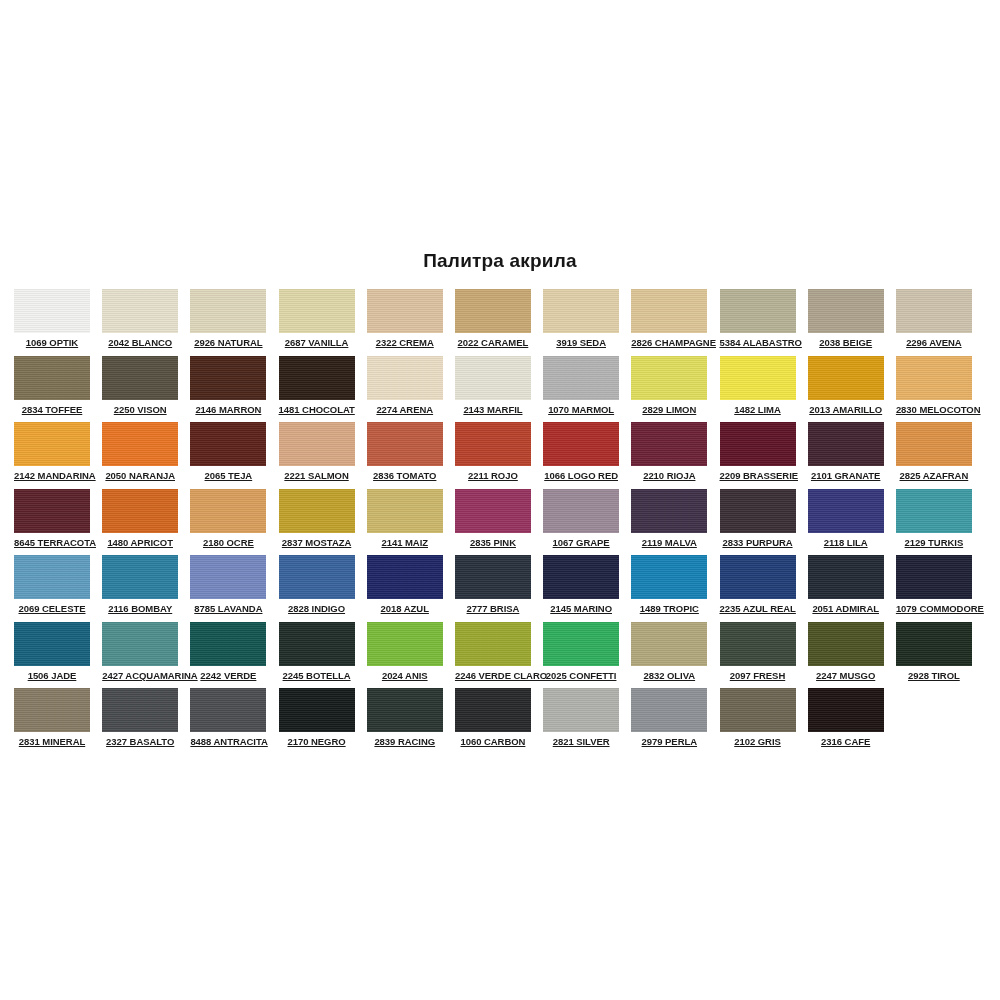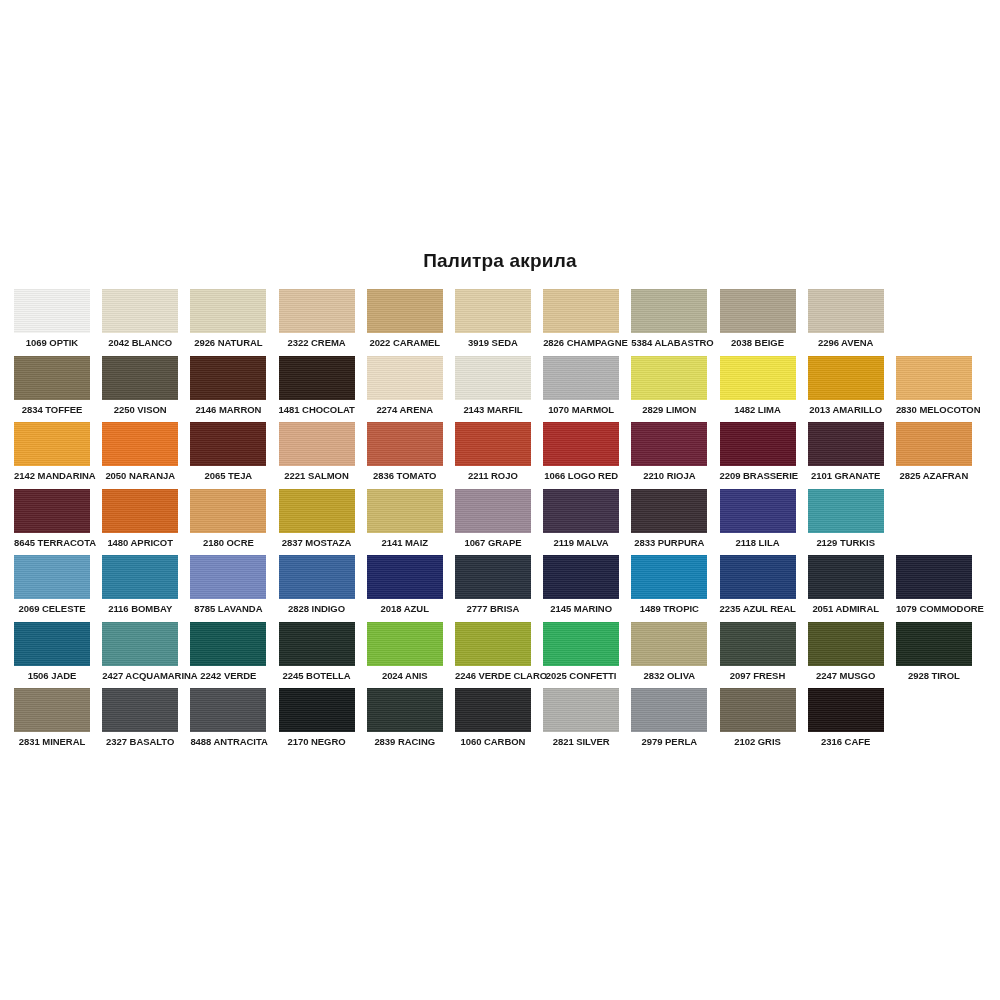--- a/index.html
+++ b/index.html
@@ -32,20 +32,21 @@
   }
   #swatch-grid {
     position: absolute;
     top: 289px;
     left: 14px;
     width: 972px;
   }
   .swatch-row {
     display: flex;
     height: 66.5px;
+    text-decoration: underline;
   }
   .swatch-cell {
     width: 76px;
     margin-right: 12.2px;
     position: relative;
   }
   .swatch-cell:last-child { margin-right: 8px; }
   .swatch-chip {
     width: 76px;
     height: 44px;
@@ -91,20 +92,24 @@
         </div>
         <div class="swatch-cell">
           <div class="swatch-chip" title="2042 BLANCO" style="background-color: rgb(230, 224, 205);"></div>
           <div class="swatch-label">2042 BLANCO</div>
         </div>
         <div class="swatch-cell">
           <div class="swatch-chip" title="2926 NATURAL" style="background-color: rgb(222, 215, 187);"></div>
           <div class="swatch-label">2926 NATURAL</div>
         </div>
         <div class="swatch-cell">
+          <div class="swatch-chip" title="2687 VANILLA" style="background-color: rgb(222, 215, 168);"></div>
+          <div class="swatch-label">2687 VANILLA</div>
+        </div>
+        <div class="swatch-cell">
           <div class="swatch-chip" title="2322 CREMA" style="background-color: rgb(220, 194, 160);"></div>
           <div class="swatch-label">2322 CREMA</div>
         </div>
         <div class="swatch-cell">
           <div class="swatch-chip" title="2022 CARAMEL" style="background-color: rgb(200, 168, 115);"></div>
           <div class="swatch-label">2022 CARAMEL</div>
         </div>
         <div class="swatch-cell">
           <div class="swatch-chip" title="2596 SEDA" style="background-color: rgb(224, 207, 168);"></div>
           <div class="swatch-label">3919 SEDA</div>
@@ -231,20 +236,24 @@
           <div class="swatch-chip" title="2180 OCRE" style="background-color: rgb(217, 158, 91);"></div>
           <div class="swatch-label">2180 OCRE</div>
         </div>
         <div class="swatch-cell">
           <div class="swatch-chip" title="2837 MOSTAZA" style="background-color: rgb(192, 161, 41);"></div>
           <div class="swatch-label">2837 MOSTAZA</div>
         </div>
         <div class="swatch-cell">
           <div class="swatch-chip" title="2141 MAIZ" style="background-color: rgb(204, 184, 106);"></div>
           <div class="swatch-label">2141 MAIZ</div>
+        </div>
+        <div class="swatch-cell">
+          <div class="swatch-chip" title="2835 PINK" style="background-color: rgb(149, 50, 94);"></div>
+          <div class="swatch-label">2835 PINK</div>
         </div>
         <div class="swatch-cell">
           <div class="swatch-chip" title="1067 GRAPE" style="background-color: rgb(154, 136, 150);"></div>
           <div class="swatch-label">1067 GRAPE</div>
         </div>
         <div class="swatch-cell">
           <div class="swatch-chip" title="2119 MALVA" style="background-color: rgb(62, 48, 71);"></div>
           <div class="swatch-label">2119 MALVA</div>
         </div>
         <div class="swatch-cell">

